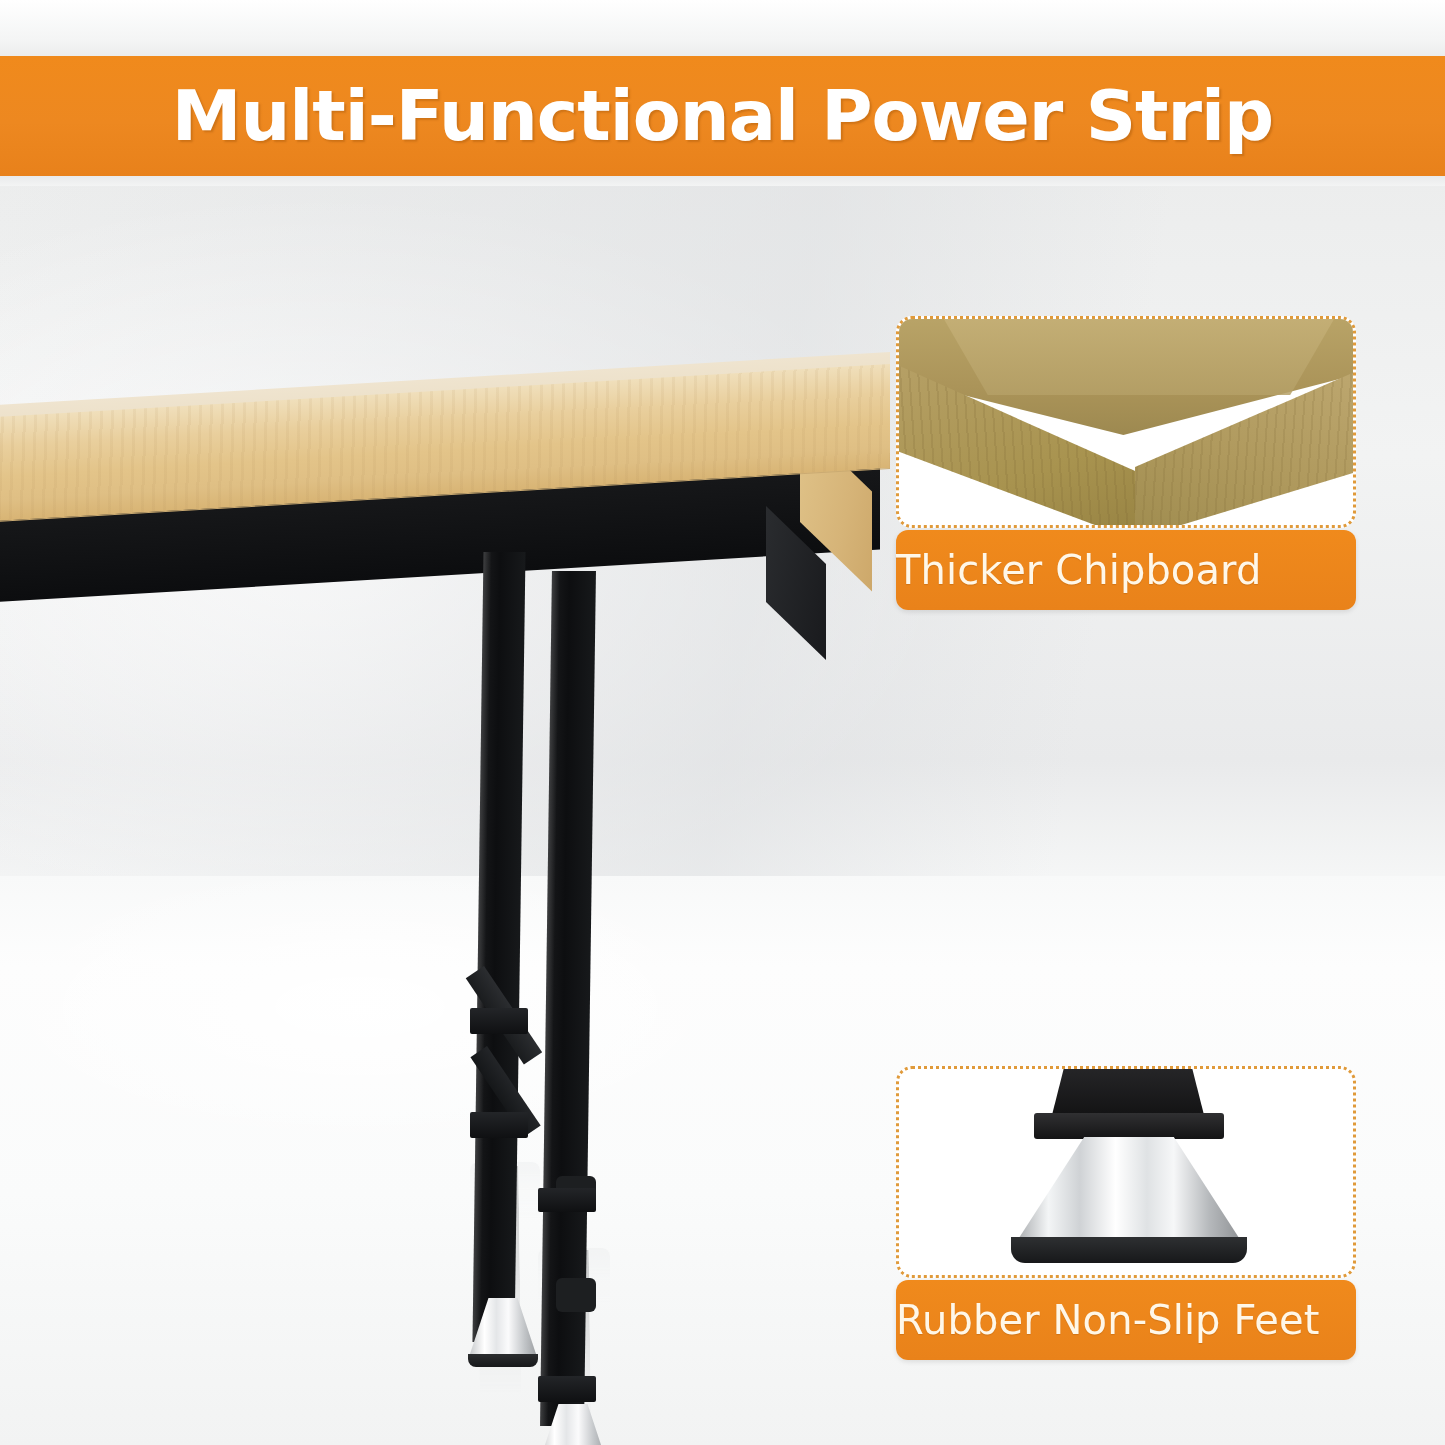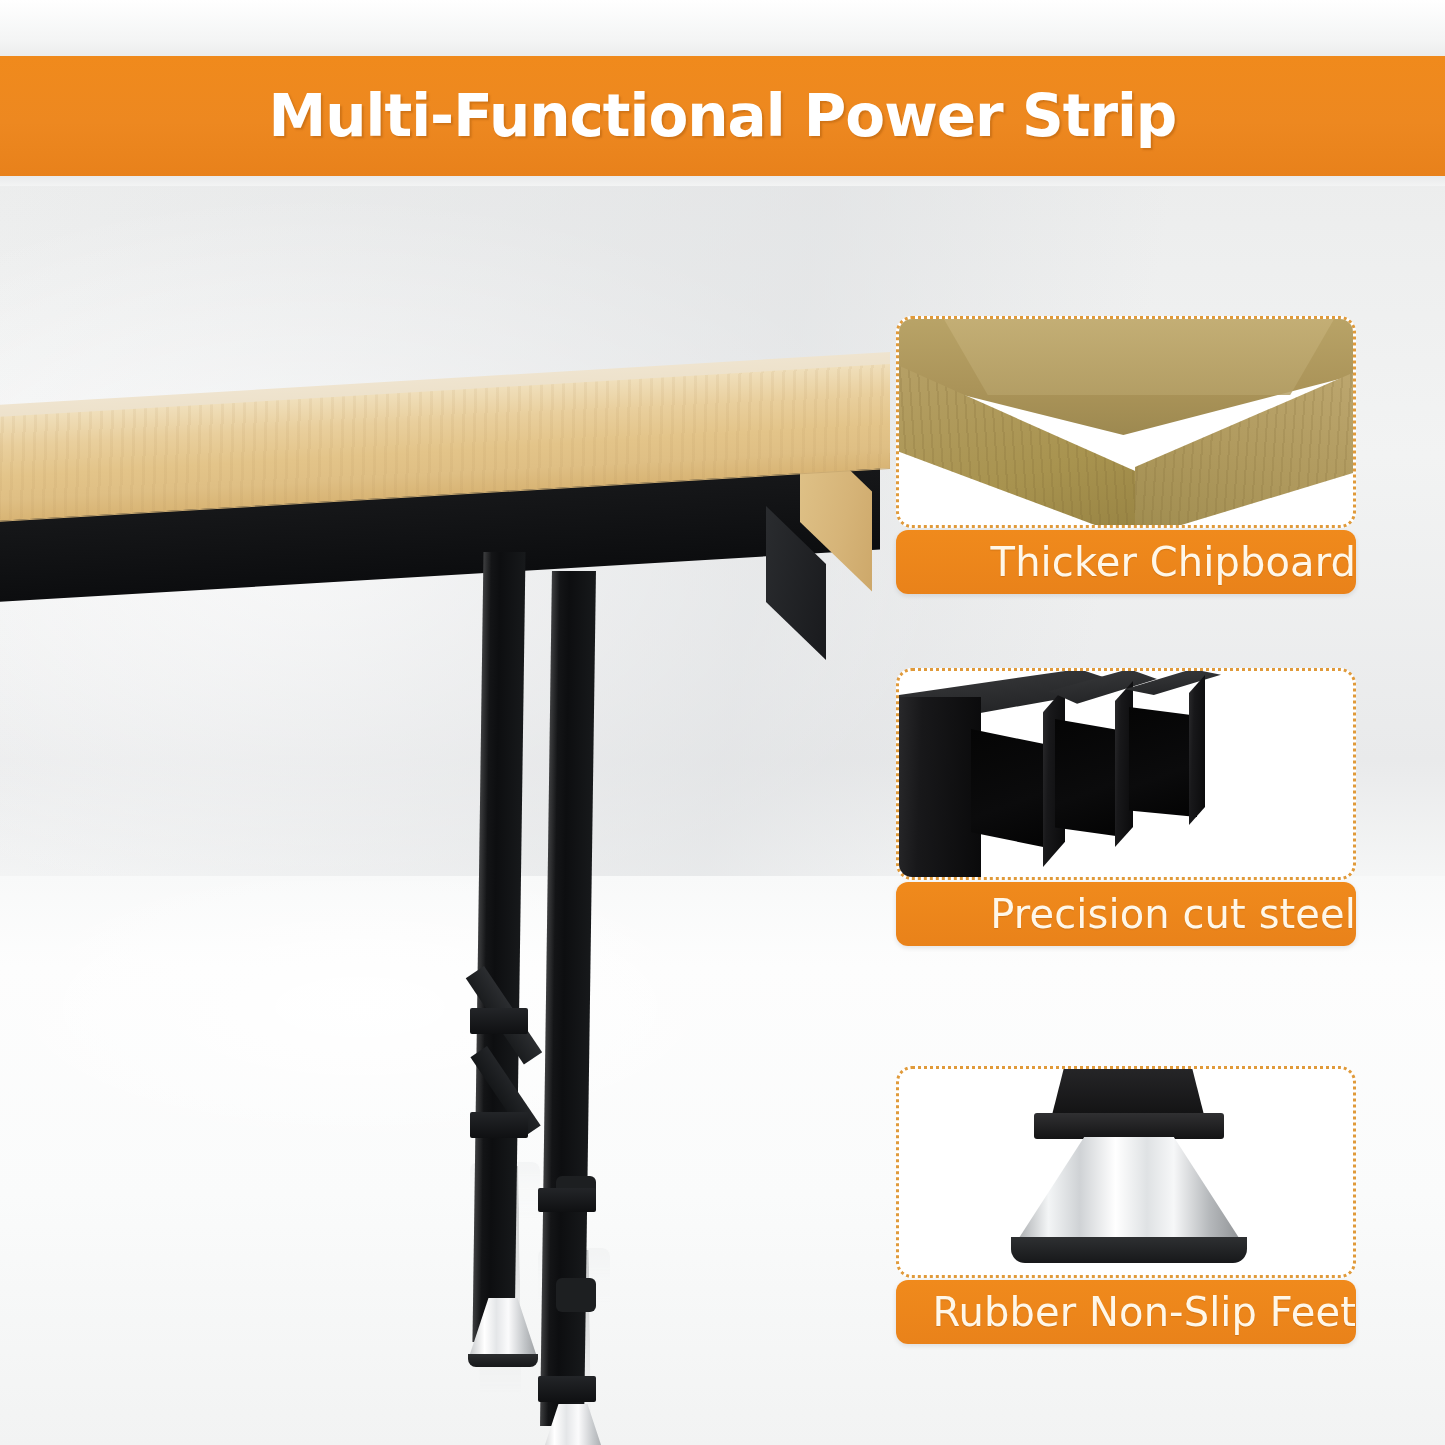--- a/index.html
+++ b/index.html
@@ -114,24 +114,24 @@
         mask-image:linear-gradient(180deg,rgba(0,0,0,.85),rgba(0,0,0,0));}
 
   
   .card{position:absolute;width:460px;}
   .card-img{
     position:relative;height:206px;
     border:3px dotted #E09A3A;border-radius:16px;
     background:#ffffff;overflow:hidden;
   }
   .card-label{
-    position:relative;margin-top:2px;height:64px;
+    position:relative;margin-top:2px;height:80px;
     background:linear-gradient(180deg,#F08A1C 0%,#E9821A 100%);
     border-radius:12px;
-    display:flex;align-items:center;justify-content:flex-end;
+    display:flex;align-items:center;justify-content:flex-start;
     box-shadow:0 2px 5px rgba(0,0,0,.10);
   }
   .card-label span{
     color:#FFF7E8;font-size:40px;font-weight:400;letter-spacing:.1px;
     font-family:"DejaVu Sans", sans-serif;
     text-shadow:0 1px 1px rgba(120,60,0,.22);
     white-space:nowrap;
   }
 
   
@@ -197,21 +197,21 @@
 
   
   .banner{
     position:absolute;left:0;top:56px;width:1445px;height:120px;
     background:linear-gradient(180deg,#F08A1C 0%,#ED8820 55%,#E8811B 100%);
     display:flex;align-items:center;justify-content:center;
   }
   .banner h1{
     margin:13px;color:#FFFFFF;
     font-family:"DejaVu Sans", sans-serif;
-    font-size:58px;font-weight:bold;letter-spacing:-1px;
+    font-size:70px;font-weight:bold;letter-spacing:-1px;
     text-shadow:2px 2px 2px rgba(140,70,0,.30);
     white-space:nowrap;
   }
   .banner-top-strip{position:absolute;left:0;top:0;width:1445px;height:56px;
     background:linear-gradient(180deg,#ffffff 0%,#f4f5f5 70%,#eceded 100%);}
   .banner-bot-strip{position:absolute;left:0;top:176px;width:1445px;height:10px;
     background:linear-gradient(180deg,#e9eaeb 0%,#f3f4f4 100%);}
 </style>
 </head>
 <body>
@@ -275,40 +275,20 @@
       <div class="wood-top"></div>
       <div class="wood-bevel"></div>
       <div class="wood-front-l"></div>
       <div class="wood-front-r"></div>
     </div>
     <div class="card-label">
       <span>Thicker Chipboard</span>
     </div>
   </div>
 
-  <div class="card" style="left:896px;top:668px;">
-    <div class="card-img">
-
-      <div class="tube tube-top" style="left:-4px;top:-2px;width:236px;height:78px;clip-path:polygon(0% 34%,78% 0%,100% 22%,22% 64%);"></div>
-      <div class="tube tube-face" style="left:-4px;top:26px;width:86px;height:180px;"></div>
-      <div class="tube tube-hole" style="left:72px;top:58px;width:82px;height:120px;clip-path:polygon(0% 0%,100% 14%,100% 100%,0% 86%);"></div>
-      <div class="tube tube-face" style="left:144px;top:16px;width:22px;height:180px;clip-path:polygon(0% 14%,100% 0%,100% 86%,0% 100%);"></div>
-
-      <div class="tube tube-top" style="left:150px;top:-2px;width:108px;height:62px;clip-path:polygon(0% 36%,74% 0%,100% 16%,26% 56%);"></div>
-      <div class="tube tube-hole" style="left:156px;top:48px;width:68px;height:118px;clip-path:polygon(0% 0%,100% 10%,100% 100%,0% 92%);"></div>
-      <div class="tube tube-face" style="left:216px;top:10px;width:18px;height:166px;clip-path:polygon(0% 12%,100% 0%,100% 88%,0% 100%);"></div>
-
-      <div class="tube tube-top" style="left:226px;top:-2px;width:96px;height:48px;clip-path:polygon(0% 42%,70% 0%,100% 12%,30% 54%);"></div>
-      <div class="tube tube-hole" style="left:230px;top:36px;width:68px;height:110px;clip-path:polygon(0% 0%,100% 8%,100% 100%,0% 94%);"></div>
-      <div class="tube tube-face" style="left:290px;top:4px;width:16px;height:150px;clip-path:polygon(0% 12%,100% 0%,100% 88%,0% 100%);"></div>
-    </div>
-    <div class="card-label">
-      <span>Precision cut steel</span>
-    </div>
-  </div>
 
   <div class="card" style="left:896px;top:1066px;">
     <div class="card-img">
       <div class="rf-cap"></div>
       <div class="rf-plate"></div>
       <div class="rf-cone"></div>
       <div class="rf-base"></div>
     </div>
     <div class="card-label">
       <span>Rubber Non-Slip Feet</span>

